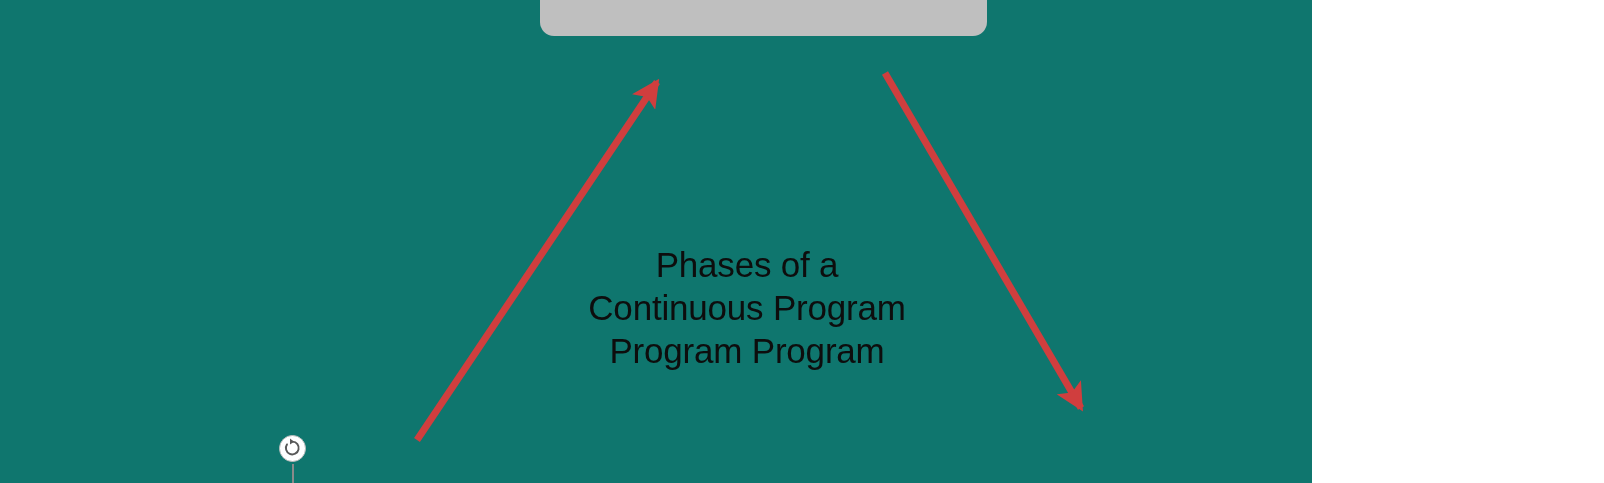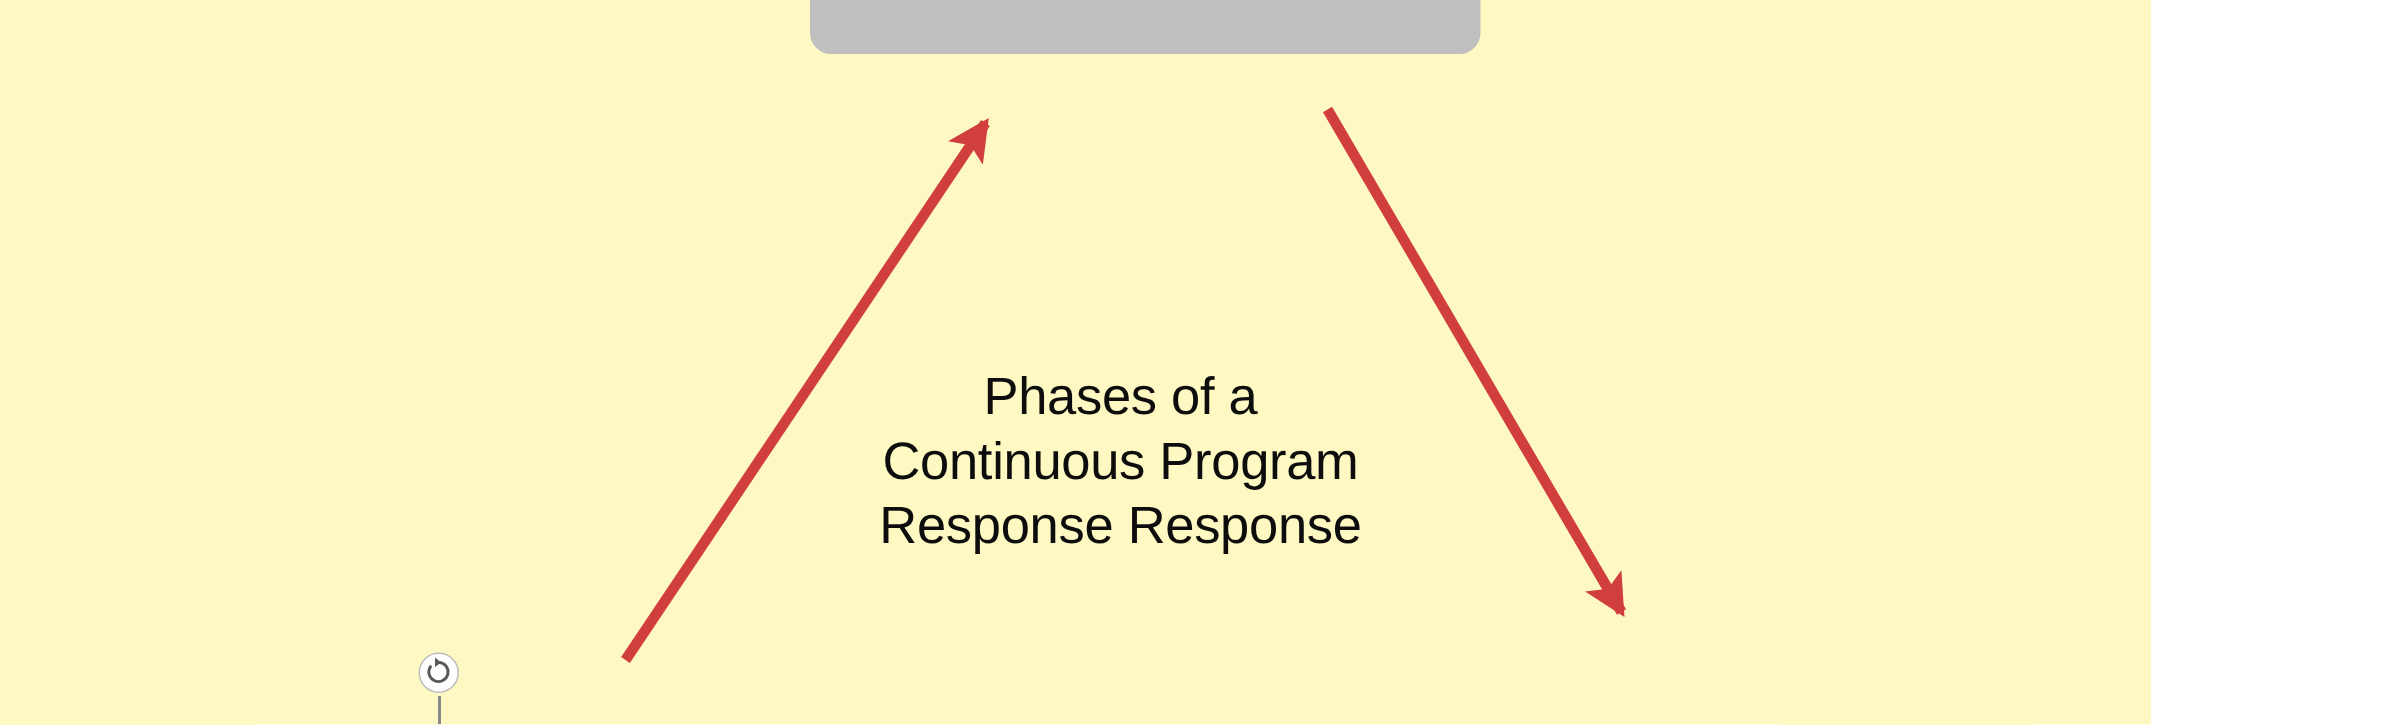--- a/index.html
+++ b/index.html
@@ -6,23 +6,23 @@
   html, body {
     margin: 0;
     padding: 0;
     background: #ffffff;
   }
   body {
     font-family: "Liberation Sans", sans-serif;
   }
   #slide-canvas {
     position: relative;
-    width: 1434px;
+    width: 1312px;
     height: 483px;
-    background: #fef9c3;
+    background: #0f766e;
     overflow: hidden;
   }
   
   #top-shape {
     position: absolute;
     left: 540px;
     top: -90px;
     width: 447px;
     height: 126px;
     background: #bfbfbf;
@@ -106,21 +106,21 @@
     </defs>
 
     <line x1="417" y1="440" x2="657" y2="82" stroke="#d03e3e" stroke-width="7" stroke-linecap="butt" marker-end="url(#ahead-left)"></line>
 
     <line x1="885" y1="73" x2="1081" y2="408" stroke="#d03e3e" stroke-width="7" stroke-linecap="butt" marker-end="url(#ahead-right)"></line>
   </svg>
 
   <div id="center-text">
     <span class="tline">Phases of a</span>
     <span class="tline">Continuous Program</span>
-    <span class="tline">Response Response</span>
+    <span class="tline">Program Program</span>
   </div>
 
   <div id="rotation-handle">
     <div class="handle-circle"></div>
     <svg class="handle-glyph" viewBox="0 0 27 27" xmlns="http://www.w3.org/2000/svg">
       <path d="M 8.0 9.4 A 6.4 6.4 0 1 0 13.6 6.6 L 13.6 6.6" fill="none" stroke="#595959" stroke-width="1.9" stroke-linecap="round"></path>
       <path d="M 11.0 3.4 L 15.1 6.7 L 11.0 9.6 z" fill="#595959"></path>
     </svg>
   </div>
   <div id="rotation-stem"></div>

